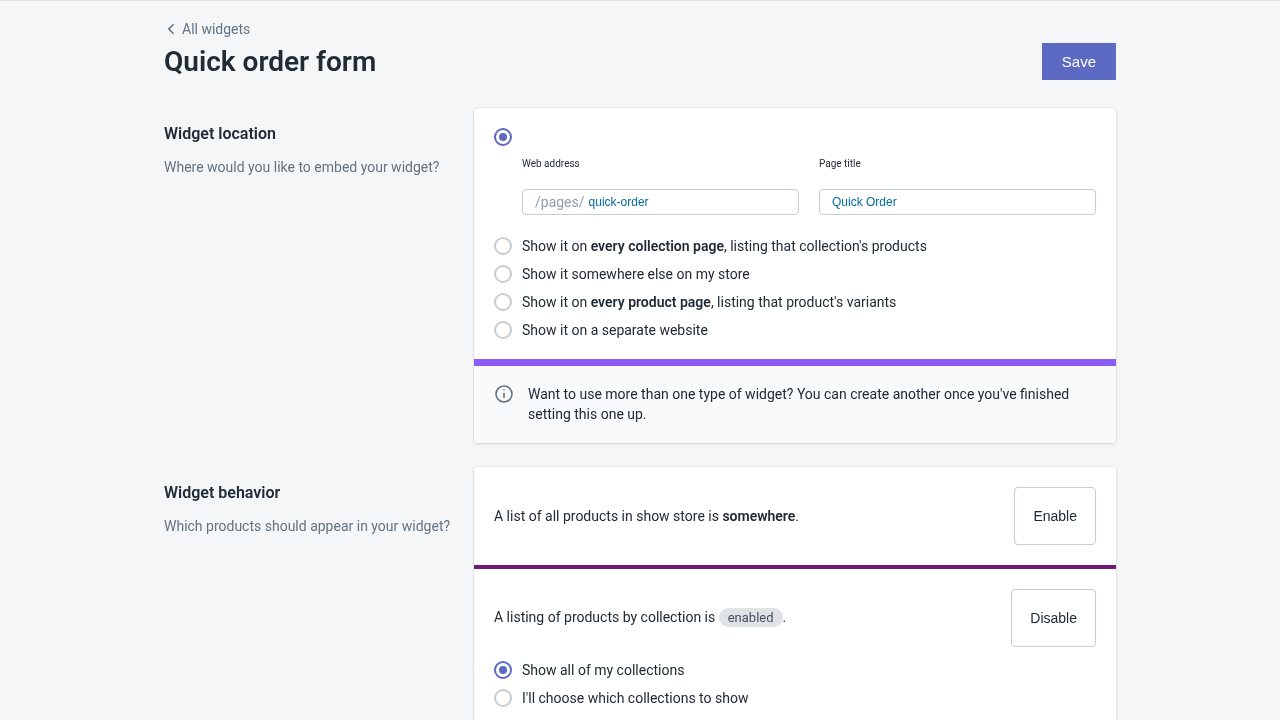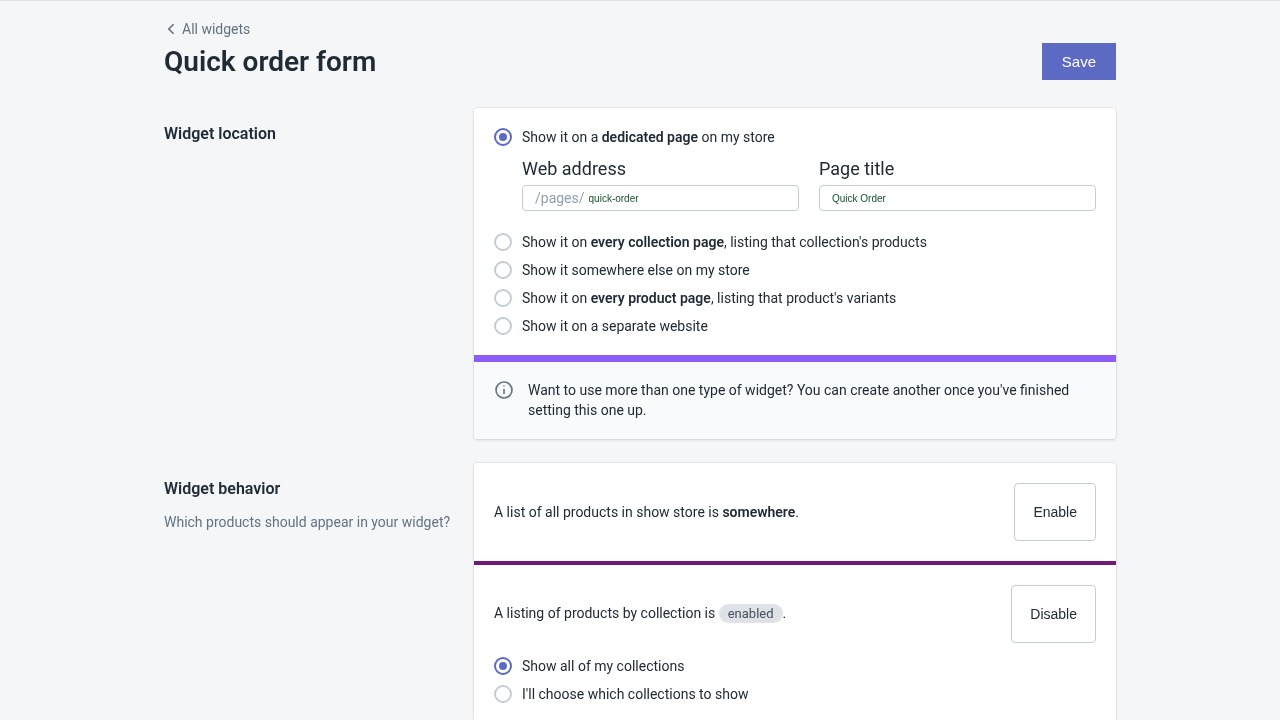--- a/index.html
+++ b/index.html
@@ -110,43 +110,43 @@
     font-size: 14px;
   }
   .radio-label b { font-weight: 600; }
   .inputs-row {
     display: flex;
     gap: 20px;
     margin: 12px 0 22px 28px;
   }
   .input-group { flex: 1; display: flex; flex-direction: column; }
   .input-label {
-    font-size: 18px;
-    color: #212b36;
-    margin-bottom: 6px;
+    font-size: 10px;
+    color: #212b36;
+    margin-bottom: 20px;
   }
   .text-input-wrap {
     display: flex;
     align-items: center;
     border: 1px solid #c4cdd5;
     border-radius: 4px;
     background: #fff;
     height: 22px;
     padding: 12px 12px;
   }
   .input-prefix {
     color: #919eab;
     font-size: 14px;
     margin-right: 4px;
   }
   .text-input {
     border: none;
     outline: none;
-    font-size: 10px;
-    color: #14532d;
+    font-size: 12px;
+    color: #0369a1;
     flex: 1;
     background: transparent;
   }
   .info-section {
     background: #f9fafb;
     border-top: 7px solid #8b5cf6;
     padding: 18px 20px;
     display: flex;
     gap: 14px;
     align-items: flex-start;
@@ -202,28 +202,26 @@
 
   <div class="header-row">
     <h1 class="page-title">Quick order form</h1>
     <button class="btn-primary">Save</button>
   </div>
 
   
   <div class="section">
     <div class="section-side">
       <div class="section-title">Widget location</div>
+      <div class="section-desc">Where would you like to embed your widget?</div>
     </div>
     <div class="card">
       <div class="card-section">
         <div class="radio-row">
           <span class="radio selected"></span>
-          <span class="radio-label">
-            <span>Show it on a </span><b>dedicated page</b><span> on my store</span>
-          </span>
         </div>
 
         <div class="inputs-row">
           <div class="input-group">
             <div class="input-label">Web address</div>
             <div class="text-input-wrap">
               <span class="input-prefix">/pages/</span>
               <input class="text-input" value="quick-order" style="">
             </div>
           </div>

